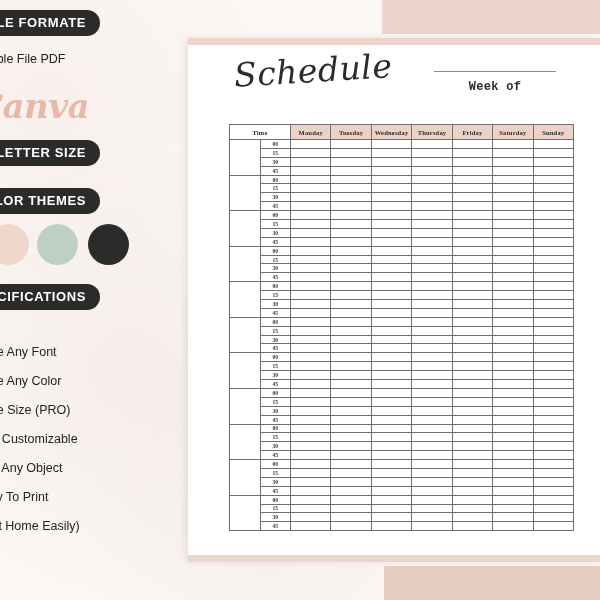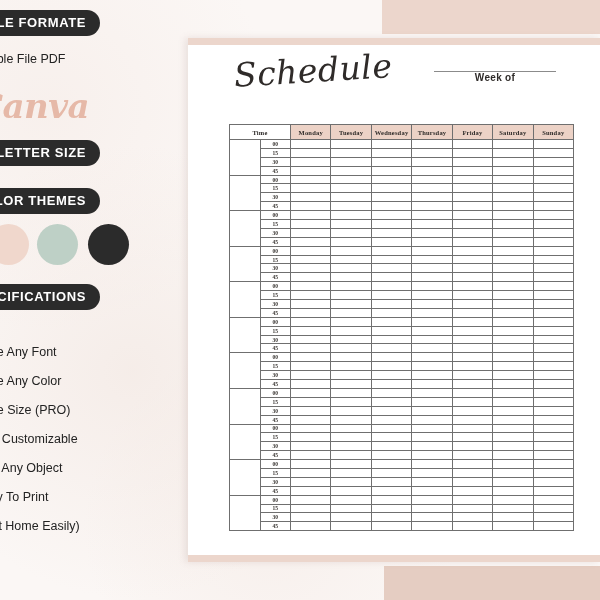--- a/index.html
+++ b/index.html
@@ -34,22 +34,22 @@
   #doc-title{
     position:absolute;left:46px;top:6px;
     font-family:"DejaVu Serif", serif;
     font-style:italic;font-weight:400;font-size:33px;color:#2f2b29;
     letter-spacing:.5px;transform:rotate(-3.5deg);
     white-space:nowrap;
   }
   #weekof-wrap{position:absolute;left:246px;top:26px;width:122px;text-align:center;}
   #weekof-line{width:122px;height:1px;background:#8b8b8b;}
   #weekof-label{
-    margin-top:0;font-family:Liberation Sans, sans-serif;
-    font-size:10px;font-weight:700;color:#2f2b29;letter-spacing:.3px;
+    margin-top:8px;font-family:Liberation Mono, monospace;
+    font-size:12px;font-weight:700;color:#2f2b29;letter-spacing:.3px;
   }
 
   
   #schedule-table{
     position:absolute;left:41px;top:86px;width:345px;
     border-collapse:collapse;table-layout:fixed;
   }
   #schedule-table th,#schedule-table td{
     border:1px solid #6f6f6f;padding:0;
   }

